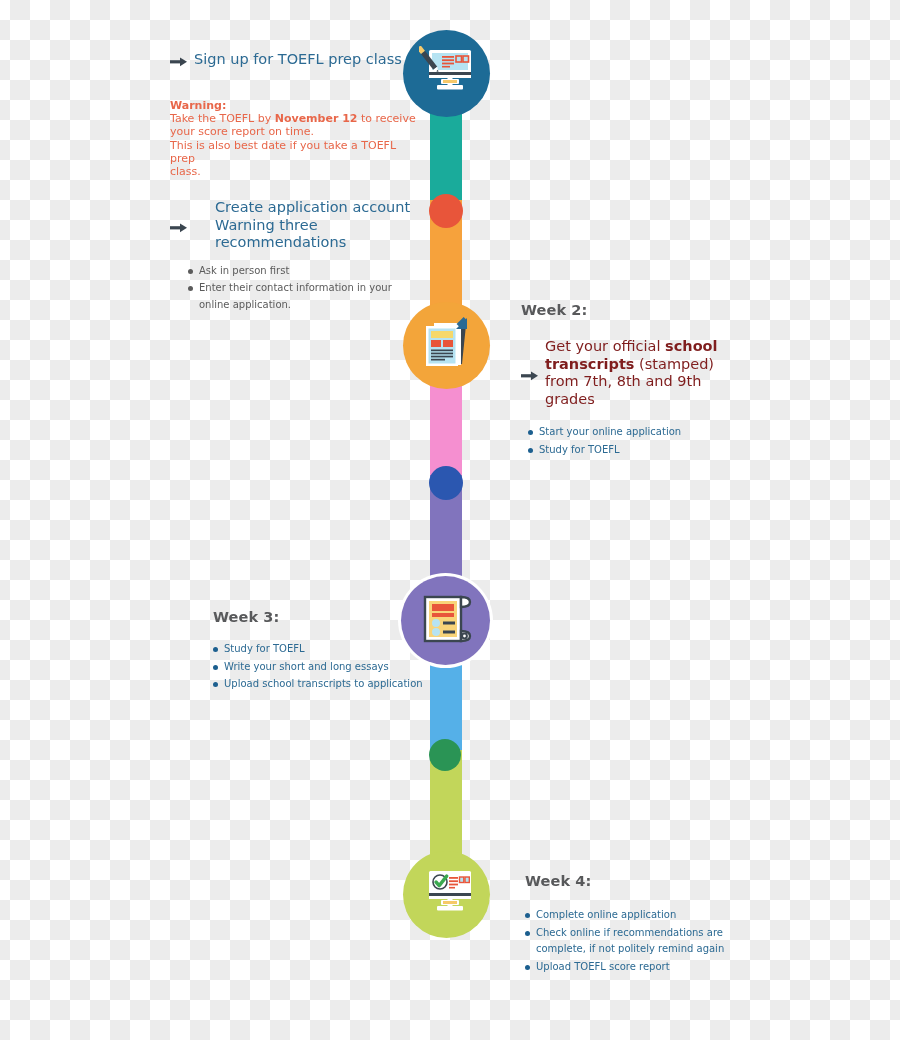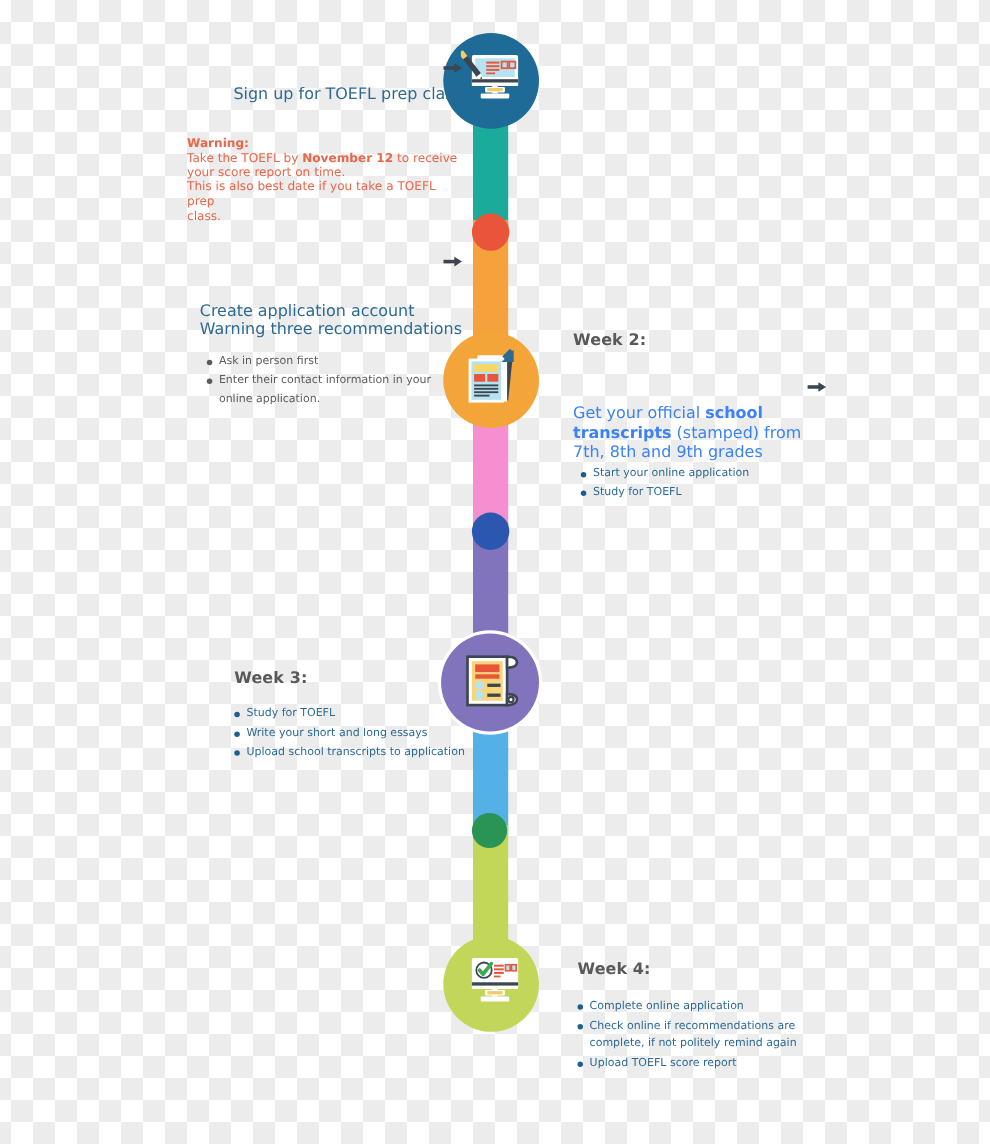--- a/index.html
+++ b/index.html
@@ -57,27 +57,26 @@
     margin: 0 0 7px 0;
     letter-spacing: .1px;
   }
   .lead {
     font-size: 14.5px;
     line-height: 17.5px;
     color: #2c6a93;
     margin: 0;
   }
   .lead.red {
-    color: #3b82f6;
+    color: #7f1d1d;
   }
   .arrow-row {
     display: flex;
-    align-items: flex-end;
+    align-items: center;
     gap: 7px;
-    flex-direction: column;
   }
   .arrow-ico {
     flex: 0 0 auto;
     margin-top: 4px;
   }
   .warn {
     margin-top: 28px;
     font-size: 11px;
     line-height: 13.2px;
     color: #e8674a;
@@ -283,21 +282,21 @@
   <div class="arrow-row" style="margin-top:20px;">
     <span class="arrow-ico">
       <svg width="17" height="10" viewBox="0 0 17 10">
         <rect x="0" y="3.2" width="11" height="3.2" fill="#3b4650"></rect>
         <polygon points="10,0.4 17,4.8 10,9.2" fill="#3b4650"></polygon>
       </svg>
     </span>
     <p class="lead red"><span>Get your official </span><b class="strong">school transcripts</b><span> (stamped) from 7th, 8th and 9th grades</span></p>
   </div>
 
-  <ul class="blt" style="margin-left:7px;margin-top:2px;">
+  <ul class="blt" style="margin-left:7px;margin-top:16px;">
     <li>Start your online application</li>
     <li>Study for TOEFL</li>
   </ul>
 </div>
 
 <div class="block" style="left:213px;top:609px;width:225px;">
   <div class="wk-title">Week 3:</div>
 
   <ul class="blt" style="margin-top:16px;">
     <li>Study for TOEFL</li>

